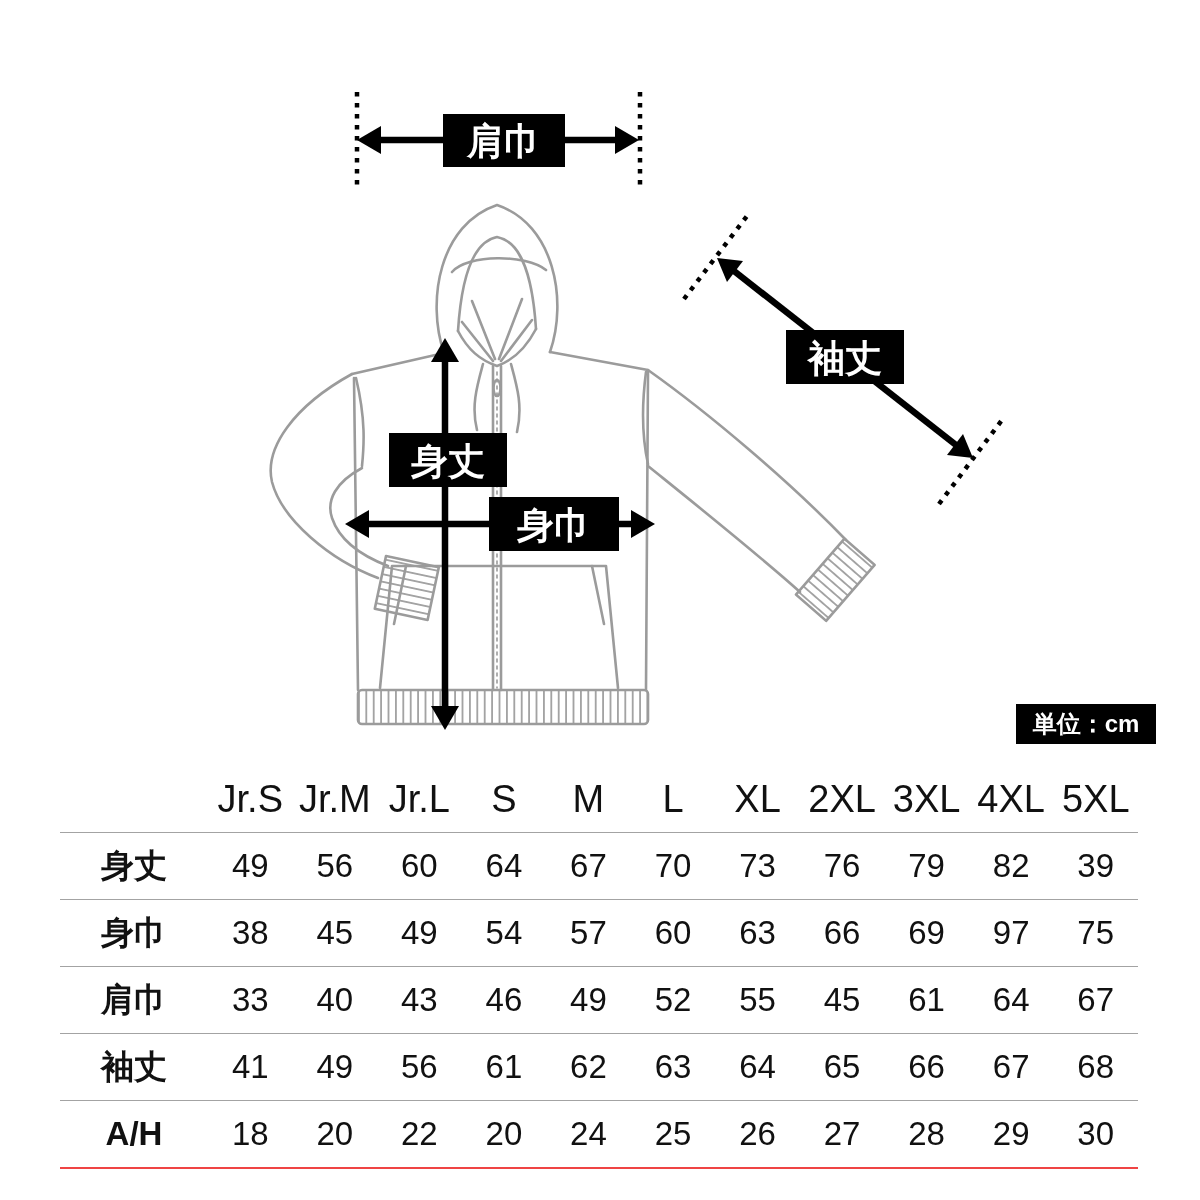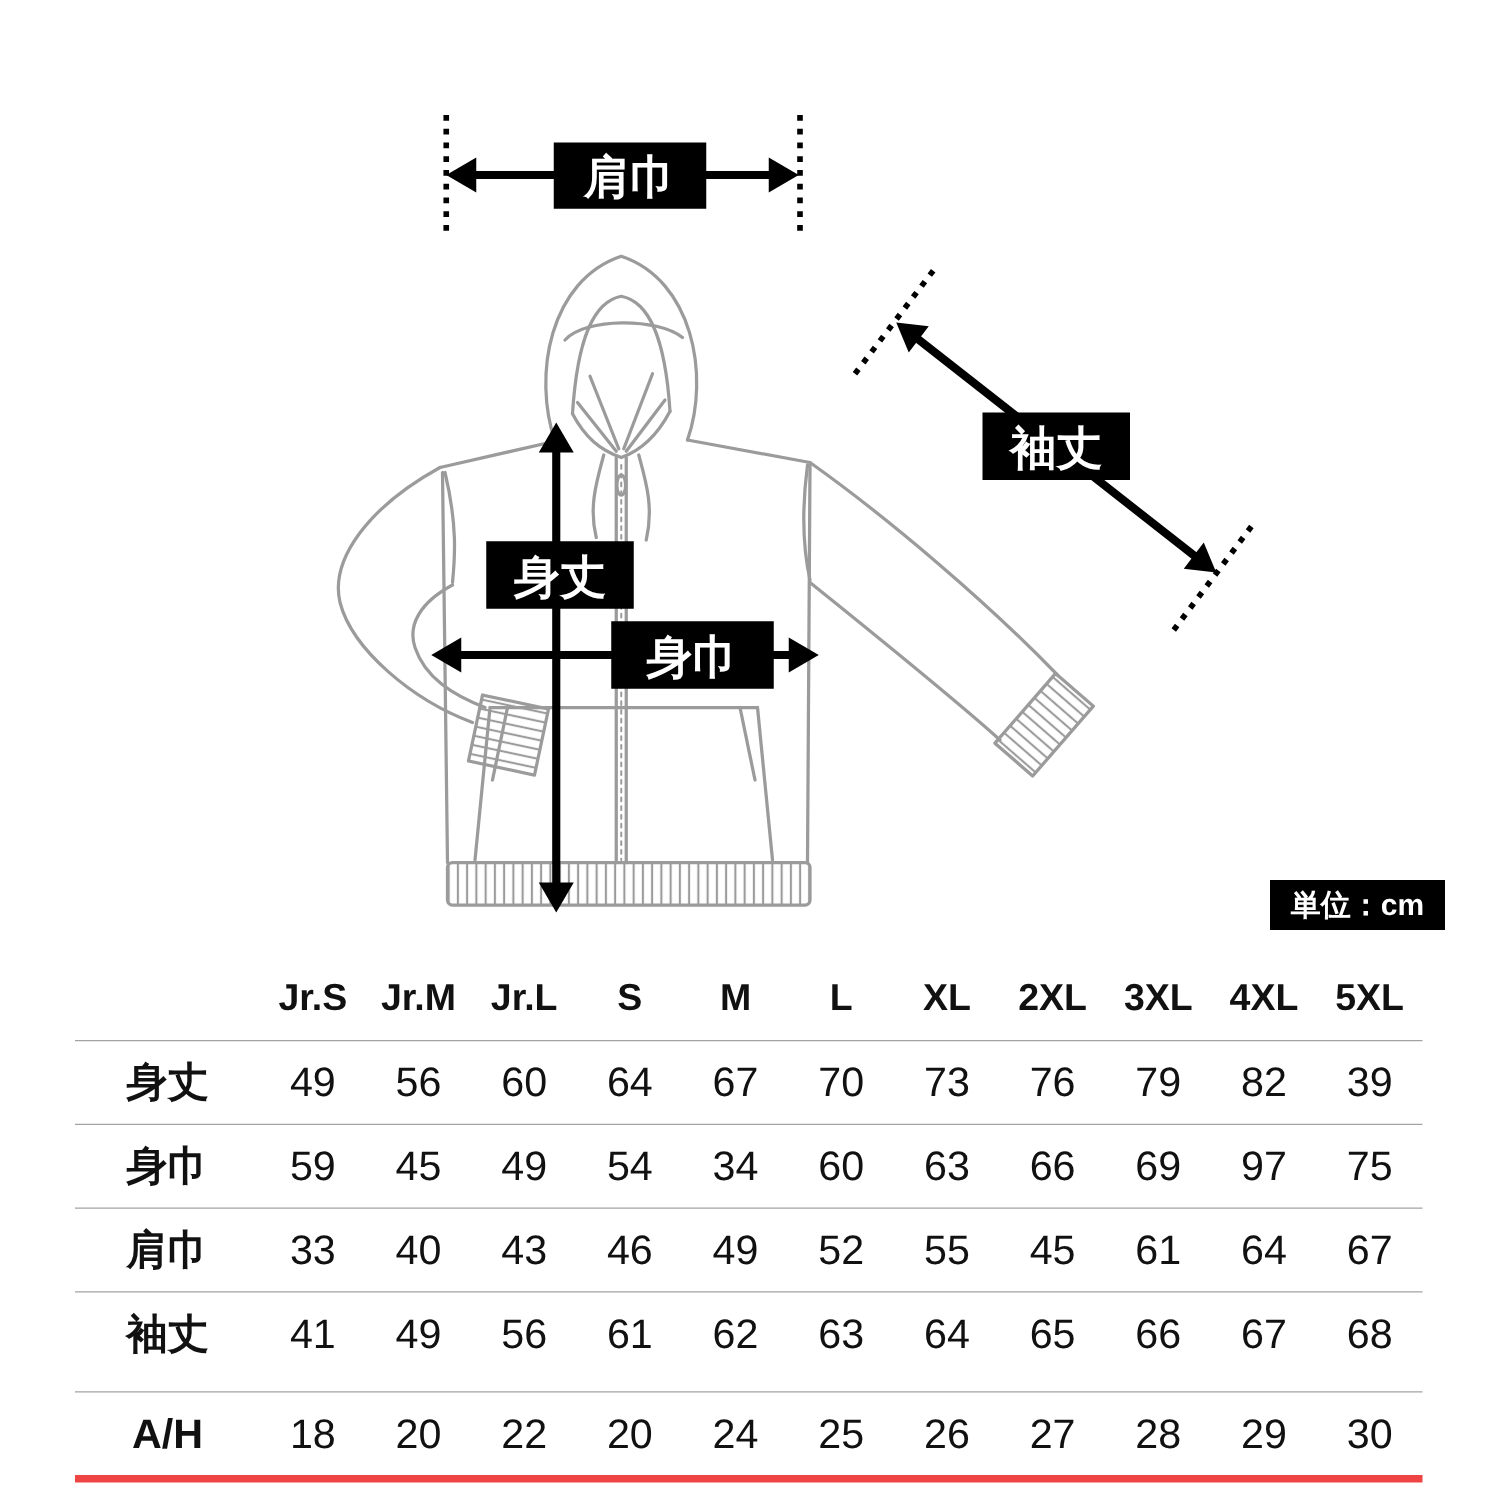--- a/index.html
+++ b/index.html
@@ -5,23 +5,23 @@
   html,body{margin:0;padding:0;}
   body{
     width:1200px;height:1200px;background:#ffffff;position:relative;overflow:hidden;
     font-family:"Liberation Sans","DejaVu Sans",sans-serif;color:#111;
   }
   .diagram-wrap{position:absolute;left:0;top:0;width:1200px;height:760px;}
   svg{display:block;}
   .size-chart{position:absolute;left:60px;top:766px;width:1078px;}
   .sc-row{display:grid;grid-template-columns:148px repeat(11,1fr);align-items:center;height:66px;}
   .sc-row.data{border-top:1px solid #a3a3a3;}
-  .sc-row.data.last{border-bottom:6px solid #ef4444;margin-top:13px;}
+  .sc-row.data.last{border-bottom:2px solid #ef4444;}
   .sc-cell{text-align:center;font-size:33px;}
-  .sc-head{font-weight:bold;font-size:30px;}
+  .sc-head{font-weight:normal;font-size:38px;}
   .sc-label{font-weight:bold;font-size:33px;}
 </style>
 </head>
 <body>
 
 <div class="diagram-wrap">
 <svg width="1200" height="760" viewBox="0 0 1200 760">
   <defs>
     <pattern id="ribv" width="7.4" height="14" patternUnits="userSpaceOnUse">
       <path d="M3.7 0 V14" stroke="#9b9b9b" stroke-width="1.7" fill="none"></path>
@@ -129,25 +129,25 @@
     <div class="sc-cell">70</div>
     <div class="sc-cell">73</div>
     <div class="sc-cell">76</div>
     <div class="sc-cell">79</div>
     <div class="sc-cell">82</div>
     <div class="sc-cell">39</div>
   </div>
 
   <div class="sc-row data">
     <div class="sc-cell sc-label">身巾</div>
-    <div class="sc-cell">59</div>
+    <div class="sc-cell">38</div>
     <div class="sc-cell">45</div>
     <div class="sc-cell">49</div>
     <div class="sc-cell">54</div>
-    <div class="sc-cell">34</div>
+    <div class="sc-cell">57</div>
     <div class="sc-cell">60</div>
     <div class="sc-cell">63</div>
     <div class="sc-cell">66</div>
     <div class="sc-cell">69</div>
     <div class="sc-cell">97</div>
     <div class="sc-cell">75</div>
   </div>
 
   <div class="sc-row data">
     <div class="sc-cell sc-label">肩巾</div>

